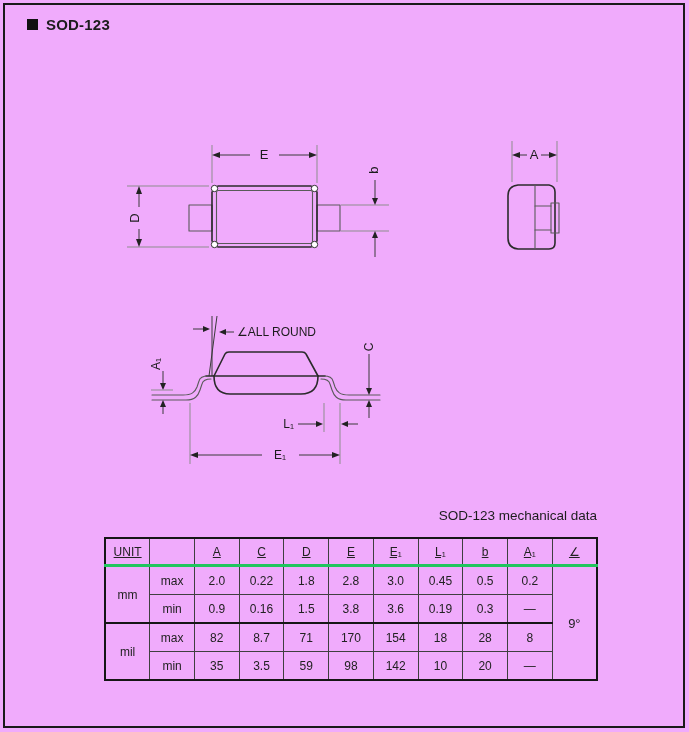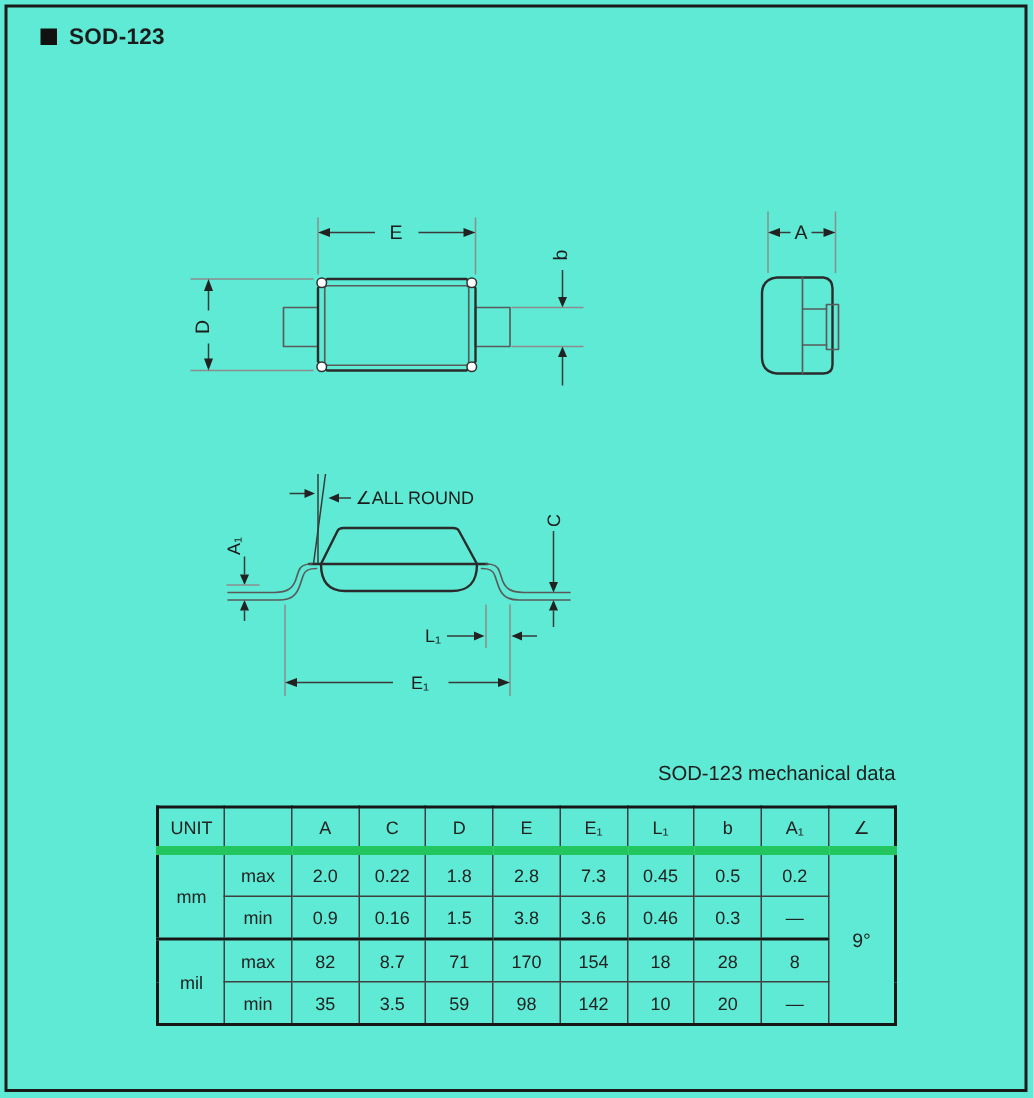--- a/index.html
+++ b/index.html
@@ -1,16 +1,16 @@
 <!DOCTYPE html>
 <html><head>
 <meta charset="utf-8">
 <style>
   html,body{margin:0;padding:0;background:#e8e8e8;}
-  #page{position:relative;width:689px;height:732px;background:#5eead4;overflow:hidden;
+  #page{position:relative;width:689px;height:732px;background:#f0abfc;overflow:hidden;
         font-family:"Liberation Sans","DejaVu Sans",sans-serif;color:#1c1c1c;}
   #frame{position:absolute;left:3px;top:3px;right:4px;bottom:4px;border:2px solid #1a1a1a;}
   
   #title{position:absolute;left:27px;top:16px;display:flex;align-items:center;gap:8px;}
   #title .sq{width:11px;height:11px;background:#111;}
   #title .t{font-size:15px;font-weight:bold;letter-spacing:.2px;}
   
   #draw{position:absolute;left:0;top:0;}
   #draw text{font-family:"Liberation Sans","DejaVu Sans",sans-serif;fill:#1c1c1c;}
   .lbl{font-size:13px;}
@@ -20,21 +20,21 @@
   .dim{stroke:#3a3a3a;stroke-width:1;fill:none;}
   .ext{stroke:#8d8d8d;stroke-width:1;fill:none;}
   .ah{fill:#222;stroke:none;}
   .corner{fill:#fff;stroke:#333;stroke-width:1;}
   
   #tbl-title{position:absolute;left:250px;top:508px;width:347px;text-align:right;font-size:13.5px;color:#1d1d1d;}
   #mech-table{position:absolute;left:104px;top:537px;border-collapse:collapse;table-layout:fixed;
               width:494px;border:2px solid #161616;}
   #mech-table td{border:1px solid #3f3f3f;text-align:center;vertical-align:middle;
                  font-size:12px;color:#222;padding:0;height:27px;overflow:hidden;}
-  #mech-table tr.hd td{height:25px;border-bottom:6px solid #22c55e;}
+  #mech-table tr.hd td{height:25px;border-bottom:3px solid #22c55e;text-decoration:underline;}
   #mech-table tr.group-sep td{border-top:2px solid #161616;}
   #mech-table td.anglecell{font-size:13px;}
 </style>
 </head>
 <body>
 
 <div id="page">
   <div id="frame"></div>
 
   <div id="title">
@@ -180,34 +180,34 @@
           <td>A₁</td>
           <td>∠</td>
         </tr>
         <tr>
           <td rowspan="2">mm</td>
           <td>max</td>
           <td>2.0</td>
           <td>0.22</td>
           <td>1.8</td>
           <td>2.8</td>
-          <td>7.3</td>
+          <td>3.0</td>
           <td>0.45</td>
           <td>0.5</td>
           <td>0.2</td>
           <td class="anglecell" rowspan="4">9°</td>
         </tr>
         <tr>
           <td>min</td>
           <td>0.9</td>
           <td>0.16</td>
           <td>1.5</td>
           <td>3.8</td>
           <td>3.6</td>
-          <td>0.46</td>
+          <td>0.19</td>
           <td>0.3</td>
           <td>—</td>
         </tr>
         <tr class="group-sep">
           <td rowspan="2">mil</td>
           <td>max</td>
           <td>82</td>
           <td>8.7</td>
           <td>71</td>
           <td>170</td>

